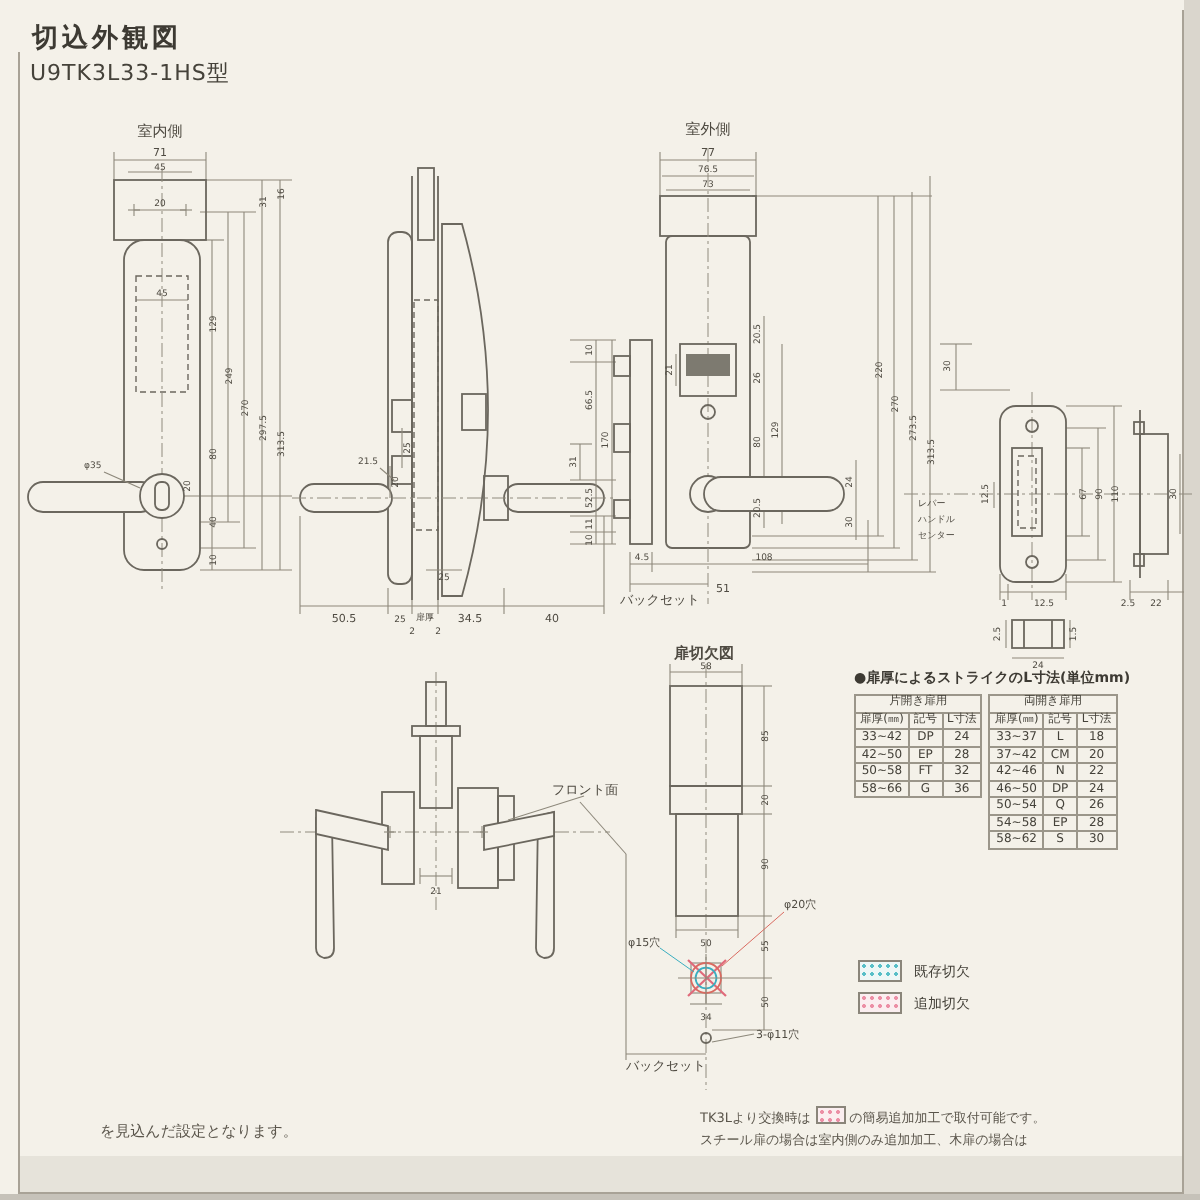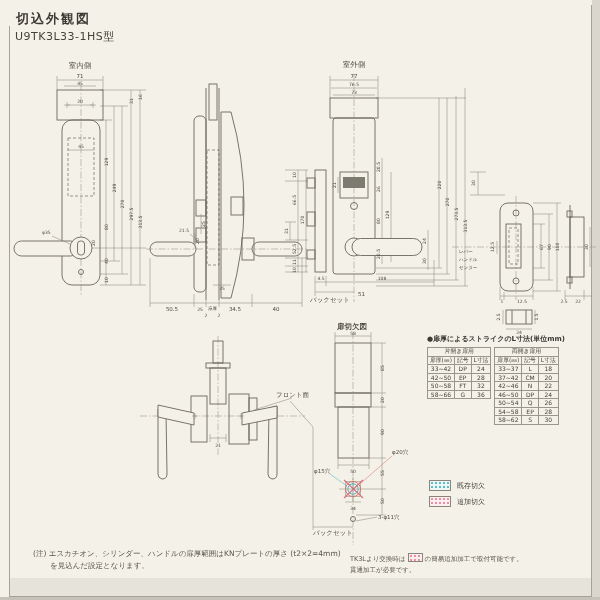--- a/index.html
+++ b/index.html
@@ -504,18 +504,17 @@
         </table>
     </div>
   </div>
 
   <div class="abs ovl note-right">
     <div>
       <span>TK3Lより交換時は</span>
       <span class="sw pink small" style="vertical-align:-1px;"></span>
       <span>の簡易追加加工で取付可能です。</span>
     </div>
-    <div>貫通加工が必要です。</div>
+    <div>スチール扉の場合は室内側のみ追加加工、木扉の場合は</div>
   </div>
-  <div class="abs ovl note-bottom1">(注) エスカチオン、シリンダー、ハンドルの扉厚範囲はKNプレートの厚さ (t2×2=4mm)</div>
   <div class="abs ovl note-bottom2">を見込んだ設定となります。</div>
 
 </div>
 
 </body></html>

